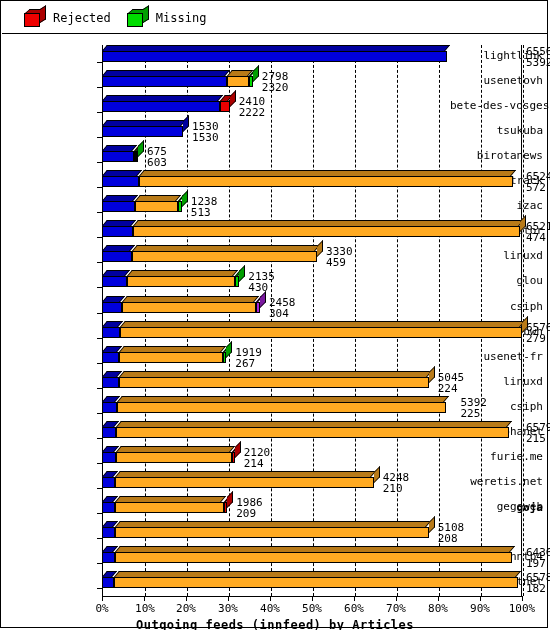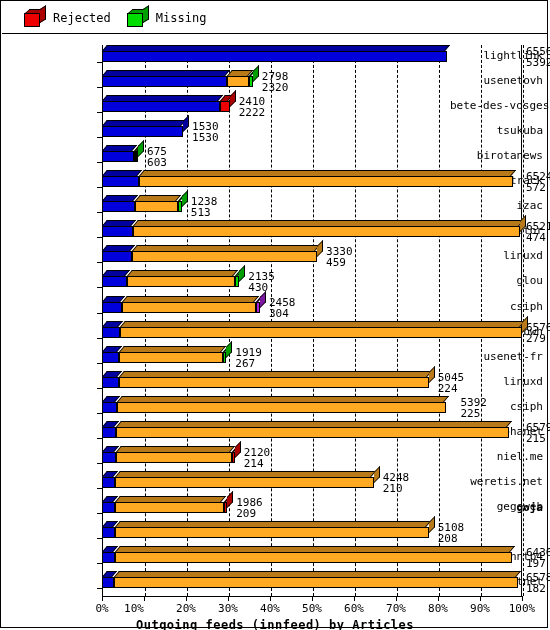--- a/index.html
+++ b/index.html
@@ -131,21 +131,21 @@
         <div class="gridline" style="left: 294px;"></div>
         <div class="gridline" style="left: 336px;"></div>
         <div class="gridline" style="left: 378px;"></div>
         <div class="gridline" style="left: 420px;"></div>
       </div>
     <div class="baseline"></div>
     <div id="ticklayer">
         <div class="tick" style="left: 100px;"></div>
         <div class="xlabel" style="left: 100px;">0%</div>
         <div class="tick" style="left: 142px;"></div>
-        <div class="xlabel" style="left: 132px; text-align: right;">10%</div>
+        <div class="xlabel" style="left: 143px; text-align: right;">10%</div>
         <div class="tick" style="left: 184px;"></div>
         <div class="xlabel" style="left: 184px;">20%</div>
         <div class="tick" style="left: 226px;"></div>
         <div class="xlabel" style="left: 226px;">30%</div>
         <div class="tick" style="left: 268px;"></div>
         <div class="xlabel" style="left: 268px;">40%</div>
         <div class="tick" style="left: 310px;"></div>
         <div class="xlabel" style="left: 310px;">50%</div>
         <div class="tick" style="left: 352px;"></div>
         <div class="xlabel" style="left: 352px;">60%</div>
@@ -184,21 +184,21 @@
         <div class="ylabel" style="top: 289.55px;">bwh</div>
         <div class="ytick" style="top: 302.55px;"></div>
         <div class="ylabel" style="top: 314.6px;">usenet-fr</div>
         <div class="ytick" style="top: 327.6px;"></div>
         <div class="ylabel" style="top: 339.65px;">linuxd</div>
         <div class="ytick" style="top: 352.65px;"></div>
         <div class="ylabel" style="top: 364.7px;">csiph</div>
         <div class="ytick" style="top: 377.7px;"></div>
         <div class="ylabel" style="top: 389.75px;">alphanet</div>
         <div class="ytick" style="top: 402.75px;"></div>
-        <div class="ylabel" style="top: 414.8px;">niel.me</div>
+        <div class="ylabel" style="top: 414.8px;">furie.me</div>
         <div class="ytick" style="top: 427.8px;"></div>
         <div class="ylabel" style="top: 439.85px;">weretis.net</div>
         <div class="ytick" style="top: 452.85px;"></div>
         <div class="ylabel" style="top: 464.9px;">gegeweb</div>
         <div class="ytick" style="top: 477.9px;"></div>
         <div class="ylabel" style="top: 466px; font-weight: bold;">goja</div>
         <div class="ytick" style="top: 502.95px;"></div>
         <div class="ylabel" style="top: 515px;">nntp4</div>
         <div class="ytick" style="top: 528px;"></div>
         <div class="ylabel" style="top: 540.05px;">tnet</div>

